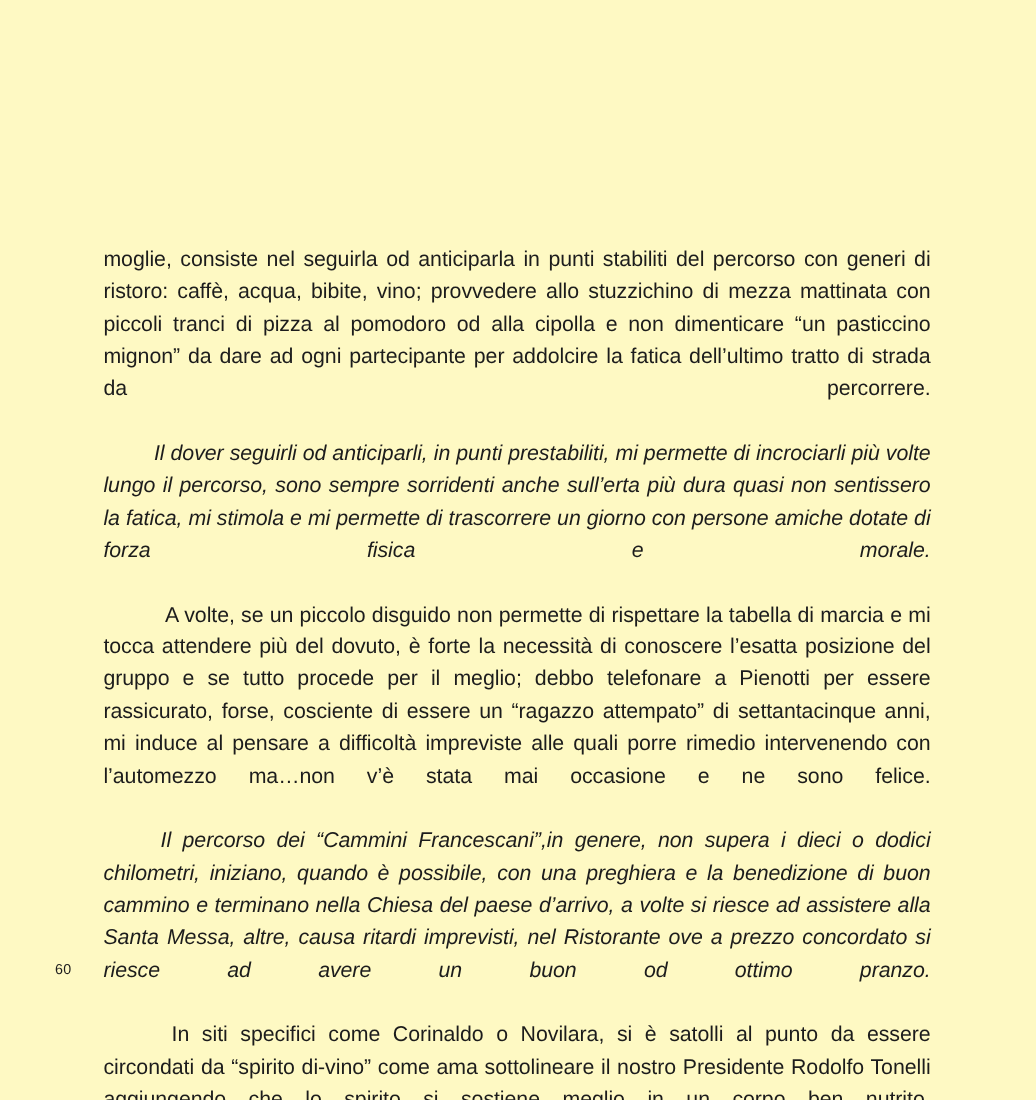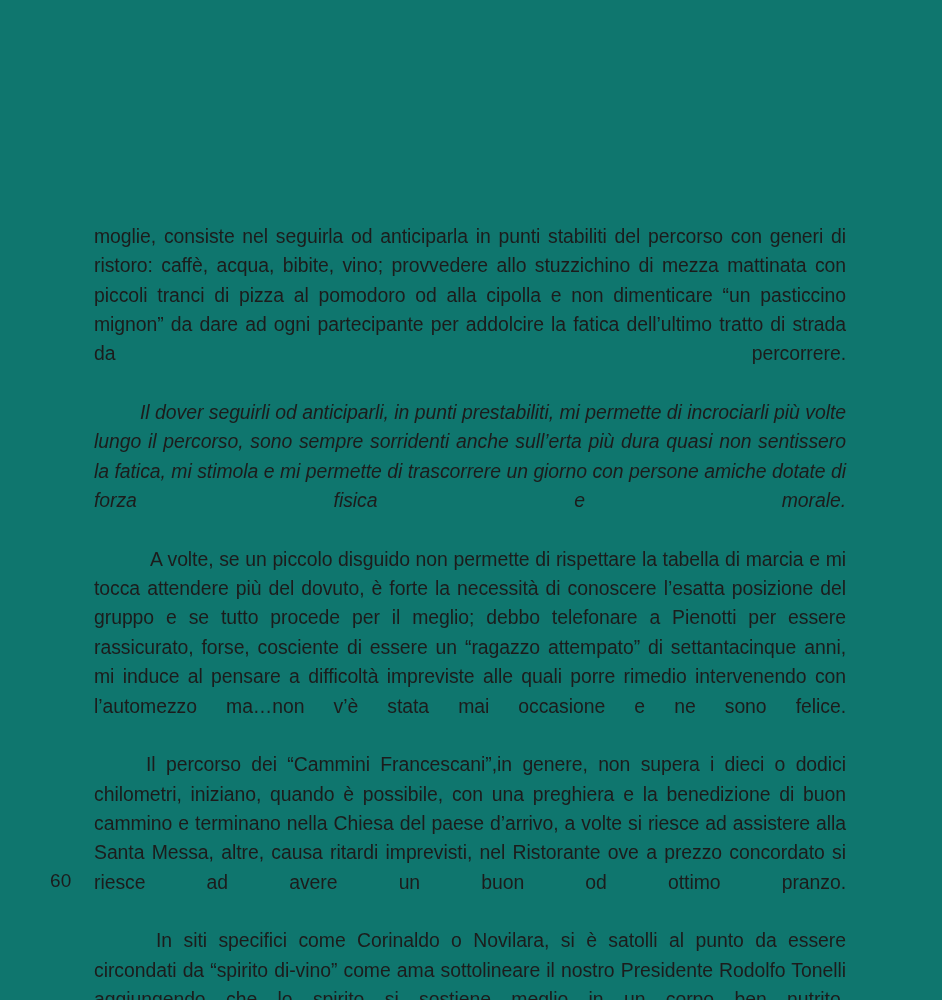--- a/index.html
+++ b/index.html
@@ -12,21 +12,21 @@
     height: 1000px;
     position: relative;
     overflow: hidden;
     font-family: "Liberation Sans", sans-serif;
     color: #1a1a1a;
   }
 
   #page {
     position: absolute;
     inset: 0;
-    background: #0f766e;
+    background: #fef9c3;
   }
 
   
   #text-column {
     position: absolute;
     left: 94px;
     top: 222px;
     width: 752px;
     font-size: 19.4px;
     line-height: 29.35px;
@@ -43,29 +43,29 @@
   }
   
   #text-column p::after {
     content: "";
     display: inline-block;
     width: 100%;
   }
 
   .ind-1 { text-indent: 46px; font-style: italic; }
   .ind-2 { text-indent: 56px; }
-  .ind-3 { text-indent: 52px; }
+  .ind-3 { text-indent: 52px; font-style: italic; }
   .ind-4 { text-indent: 62px; }
 
   
   #page-number {
     position: absolute;
     left: 50px;
     top: 866px;
-    font-size: 19px;
+    font-size: 13px;
     line-height: 29.35px;
     color: #1c1c1c;
     letter-spacing: 0.2px;
   }
 </style>
 </head>
 <body>
 
 <div id="page">
 

